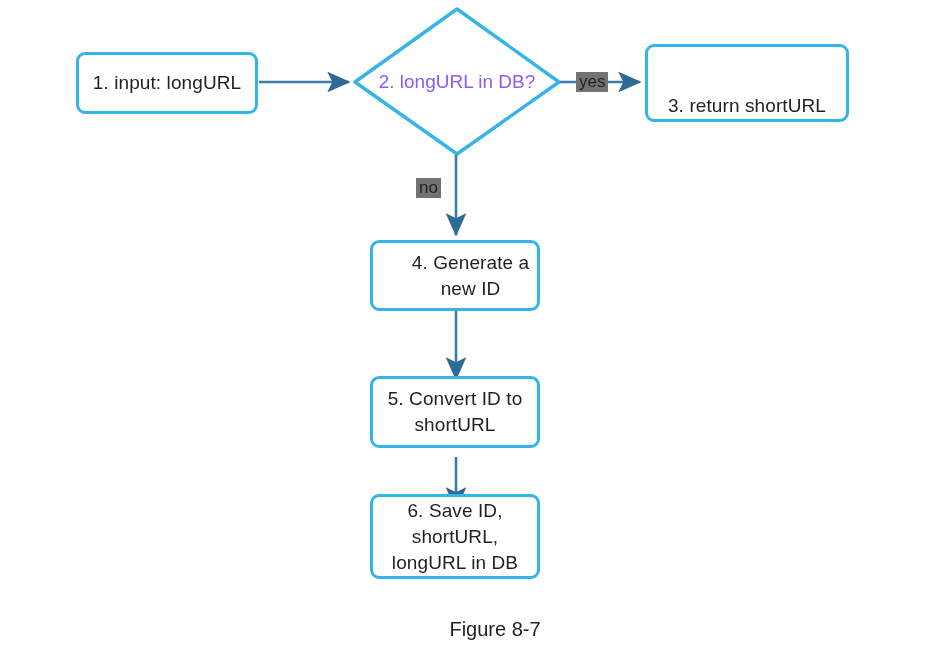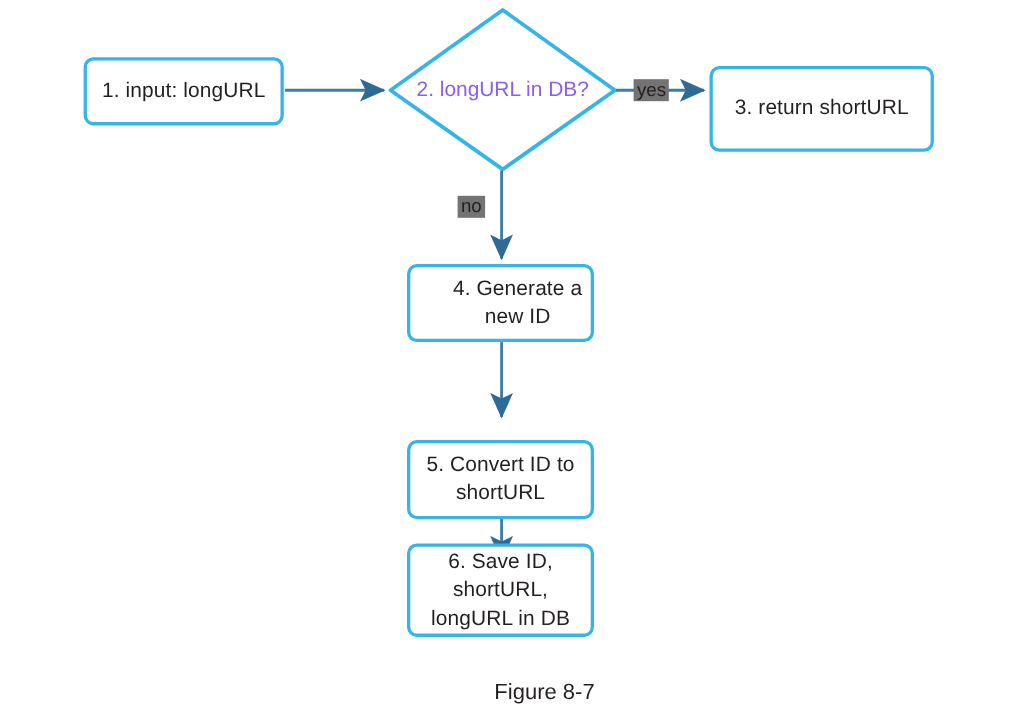--- a/index.html
+++ b/index.html
@@ -110,30 +110,30 @@
   </svg>
 
   <div class="node node-box" style="left:76px; top:52px; width:182px; height:62px;">
     <span class="node-label">1. input: longURL</span>
   </div>
 
   <div class="diamond-wrap" style="left:355px; top:9px; width:204px; height:146px;">
     <div class="diamond-label">2. longURL in DB?</div>
   </div>
 
-  <div class="node node-box" style="left:645px; top:60px; width:204px; height:78px;">
+  <div class="node node-box" style="left:645px; top:44px; width:204px; height:78px;align-items:flex-end;">
     <span class="node-label">3. return shortURL</span>
   </div>
 
   <div class="node node-box" style="left:370px; top:240px; width:170px; height:71px;padding-left:31px;">
     <span class="node-label">4. Generate a
 new ID</span>
   </div>
 
-  <div class="node node-box" style="left:370px; top:400px; width:170px; height:72px;">
+  <div class="node node-box" style="left:370px; top:376px; width:170px; height:72px;">
     <span class="node-label">5. Convert ID to
 shortURL</span>
   </div>
 
   <div class="node node-box" style="left:370px; top:494px; width:170px; height:85px;">
     <span class="node-label">6. Save ID,
 shortURL,
 longURL in DB</span>
   </div>
 

